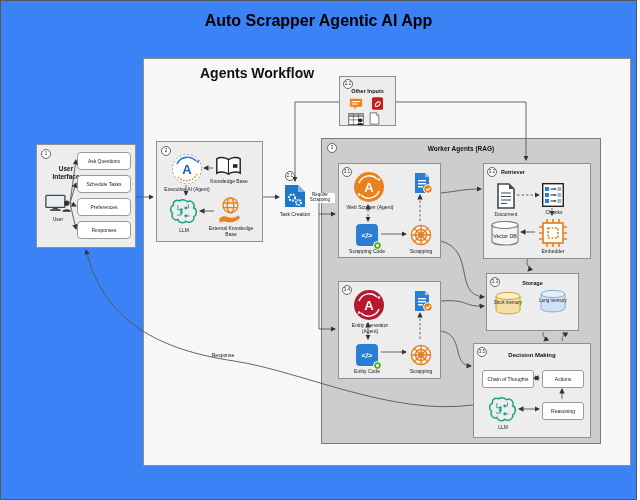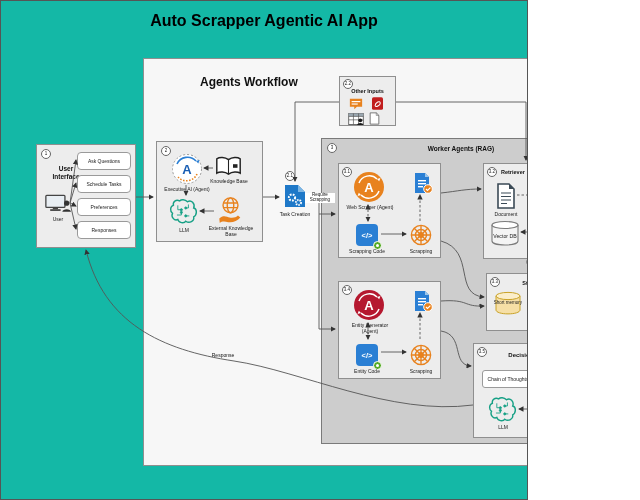--- a/index.html
+++ b/index.html
@@ -1,16 +1,16 @@
 <!DOCTYPE html>
 <html><head>
 <meta charset="utf-8">
 <style>
   html,body{margin:0;padding:0;background:#fff}
-  .page{position:relative;width:528px;height:500px;background:#14b8a6;font-family:"Liberation Sans",sans-serif;border:1px solid #555;box-sizing:border-box;overflow:hidden}
+  .page{position:relative;width:637px;height:500px;background:#3b82f6;font-family:"Liberation Sans",sans-serif;border:1px solid #555;box-sizing:border-box;overflow:hidden}
   .abs{position:absolute}
   .box{position:absolute;box-sizing:border-box;border:1px solid #8f8f8f;background:#ededed}
   .num{position:absolute;width:10px;height:10px;border:1px solid #666;border-radius:50%;background:#fff;font-size:4.5px;line-height:8px;text-align:center;color:#222;box-sizing:border-box;z-index:3}
   .btitle{position:absolute;font-weight:700;color:#101010}
   .lbl{position:absolute;font-size:5px;line-height:1.12;text-align:center;color:#1a1a1a}
   .opt{position:absolute;left:40px;width:54px;height:18px;background:#fff;border:1px solid #9a9a9a;border-radius:4px;display:flex;align-items:center;justify-content:center;font-size:5px;text-align:center;color:#1a1a1a;box-sizing:border-box;padding:0 2px}
   .drect{position:absolute;background:#fff;border:1px solid #9a9a9a;border-radius:3px;display:flex;align-items:center;justify-content:center;font-size:5px;text-align:center;color:#1a1a1a;box-sizing:border-box;padding:0 2px}
   .codeic{position:absolute;width:22px;height:22px;border-radius:4px;background:#2a7fd4;color:#fff;display:flex;align-items:center;justify-content:center;font-size:7.5px;font-weight:700}
   .bulb{position:absolute;right:-4px;bottom:-4px;width:9px;height:9px;border-radius:50%;background:#57ab27;border:1px solid #fff;box-sizing:border-box}
   .bulb::after{content:"";position:absolute;left:2.2px;top:1.6px;width:3px;height:3px;border-radius:50%;background:#fff}
@@ -20,21 +20,21 @@
   .edgelabel{position:absolute;font-size:4.5px;line-height:1.1;text-align:center;color:#111;background:#fff;z-index:5}
 </style>
 </head>
 <body>
 
 <div class="page">
 
   <div class="t1">Auto Scrapper Agentic AI App</div>
 
   <div class="box" style="left:142px;top:57px;width:488px;height:408px;background:#f7f7f7">
-    <div class="btitle" style="left:56px;top:16px;font-size:12px">Agents Workflow</div>
+    <div class="btitle" style="left:56px;top:6px;font-size:14px">Agents Workflow</div>
   </div>
 
   <div class="box" style="left:320px;top:137px;width:280px;height:306px;background:#cdcdcd;border-color:#7a7a7a">
     <div class="num" style="left:5px;top:4px">3</div>
     <div class="btitle" style="left:0;top:6px;width:100%;text-align:center;font-size:6.5px">Worker Agents (RAG)</div>
   </div>
 
   <div class="box" style="left:35px;top:143px;width:100px;height:104px">
     <div class="num" style="left:4px;top:4px">1</div>
     <div class="btitle" style="left:8px;top:20px;width:42px;font-size:6.5px;text-align:center;line-height:1.2">User Interface</div>

